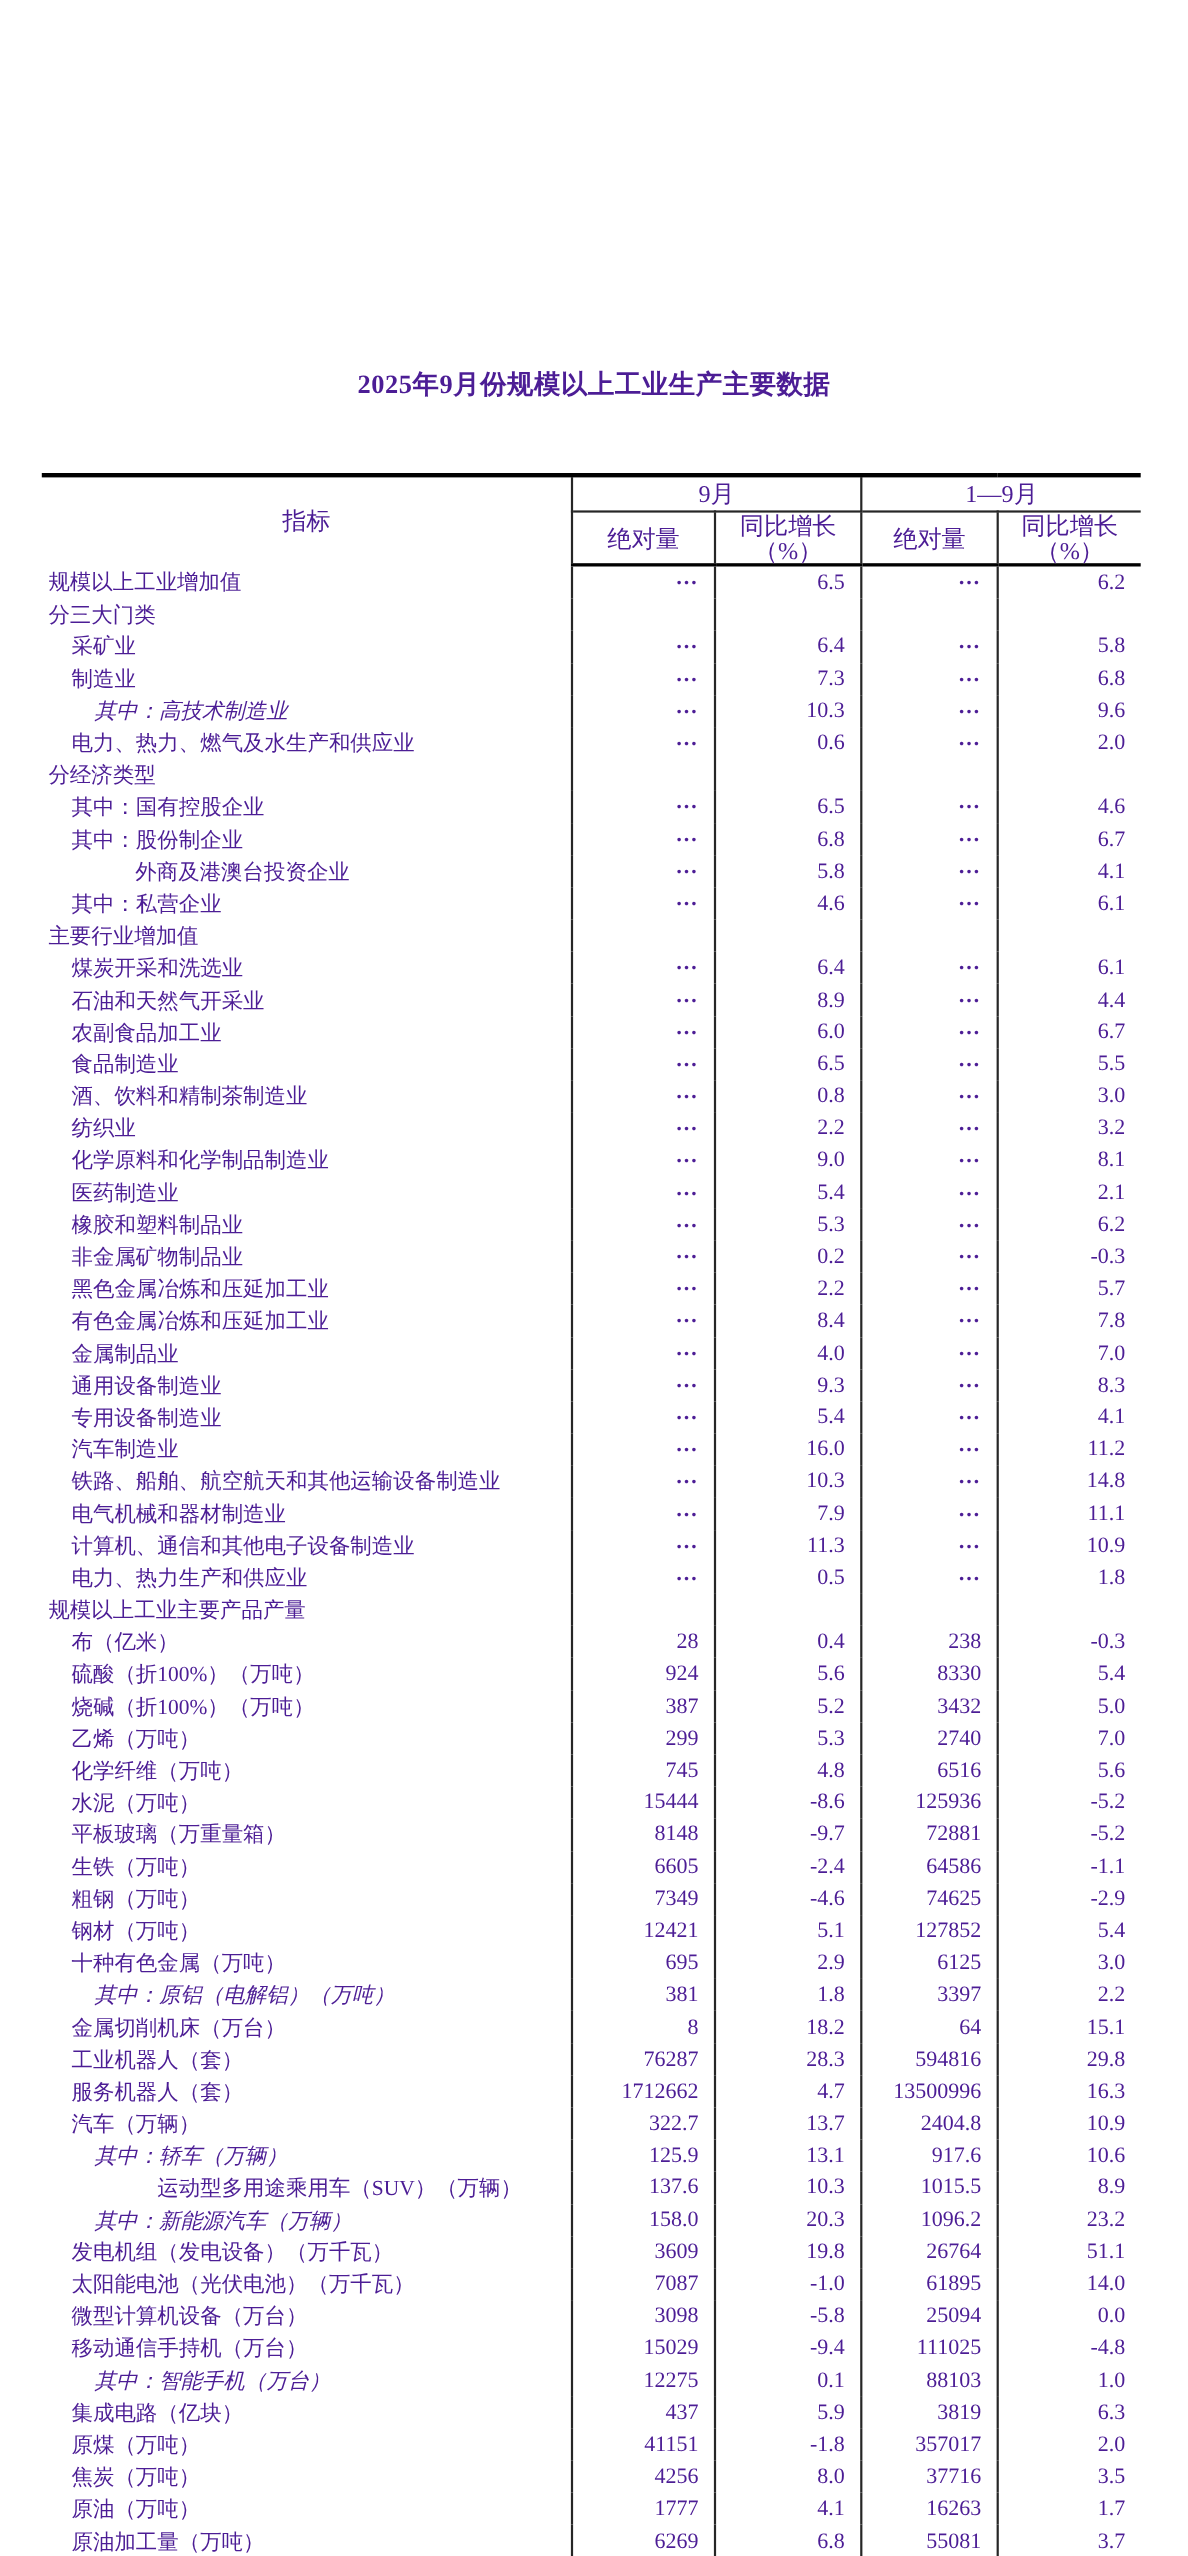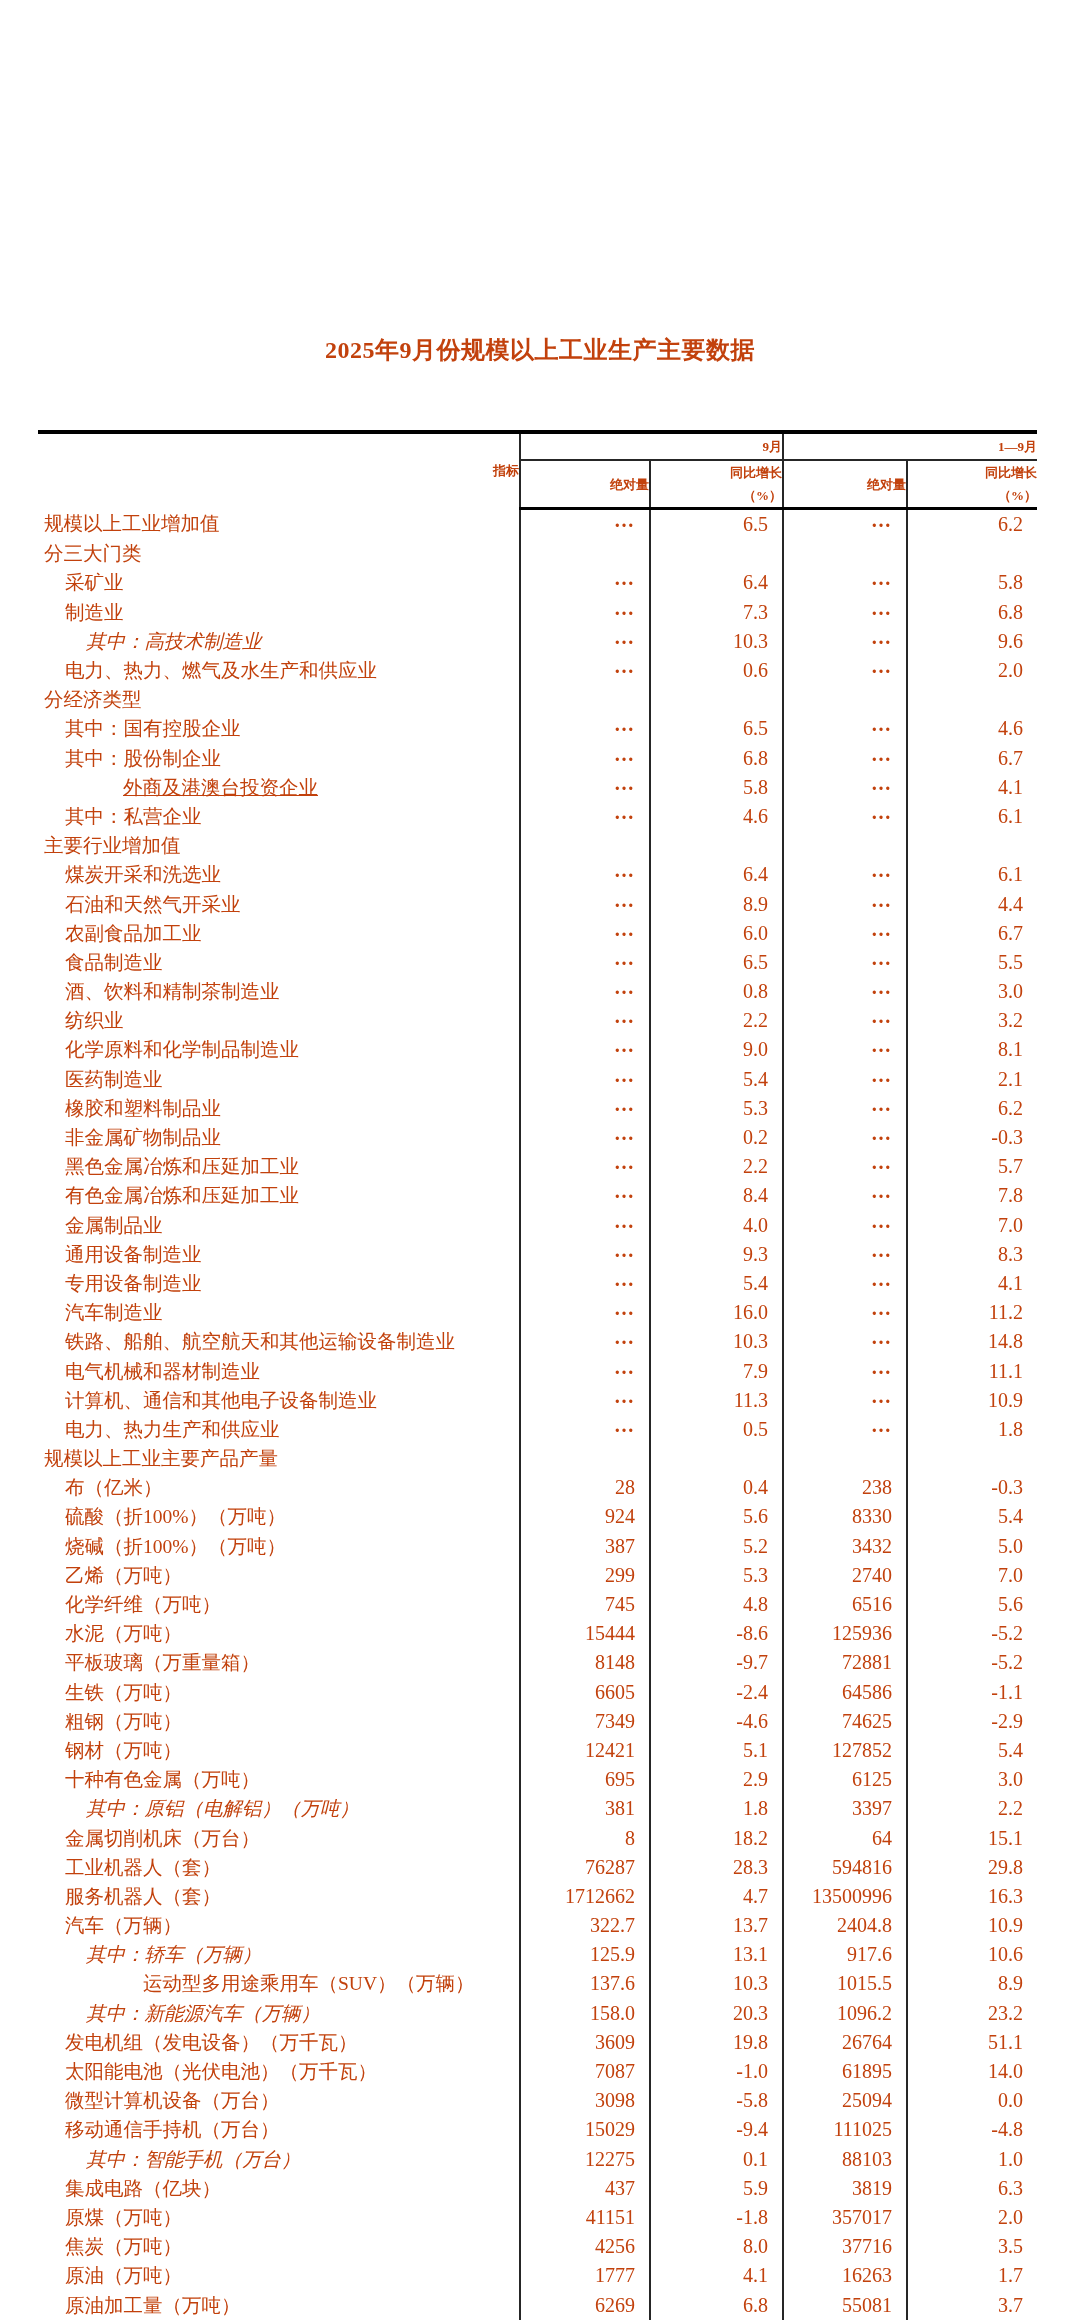--- a/index.html
+++ b/index.html
@@ -2,58 +2,58 @@
 <html><head>
 <meta charset="utf-8">
 <style>
   html,body{margin:0;padding:0;background:#fff;}
   .page{
     position:relative;
     width:1080px;height:2324px;
     background:#ffffff;
     overflow:hidden;
     font-family:"Liberation Serif","DejaVu Serif",serif;
-    color:#c2410c;
+    color:#4c1d95;
   }
   .title{
     position:absolute;top:334px;left:0;width:100%;
     margin:0;text-align:center;
     font-size:24px;font-weight:bold;line-height:32px;
     letter-spacing:0.5px;
   }
   table.stats{
     position:absolute;top:430px;left:38px;
     width:999px;
     border-collapse:collapse;table-layout:fixed;
     border-top:4px solid #000;
   }
   col.c-ind{width:482px;}
   col.c-abs1{width:130px;}
   col.c-yoy1{width:133px;}
   col.c-abs2{width:124px;}
   col.c-yoy2{width:130px;}
-  th{font-weight:bold;text-align:right;vertical-align:middle;font-size:13px;padding:0;}
+  th{font-weight:normal;text-align:center;vertical-align:middle;font-size:22px;padding:0;}
   .tr-groups th{height:25px;}
   .tr-subs th{height:46px;line-height:23px;border-bottom:3px solid #000;}
   .b-r{border-right:2px solid #262626;}
   .b-b{border-bottom:2px solid #262626;}
   tbody td{
     height:29.2px;padding:0;
     vertical-align:middle;
     font-size:19.5px;
     overflow:hidden;white-space:nowrap;
   }
   td.c-label{text-align:left;}
   td.c-val{text-align:right;padding-right:14px;font-size:20px;}
   td.c-val .v{display:inline-block;}
   td.c-val.dots .v{transform:translateY(-4px);font-weight:bold;letter-spacing:1px;}
   .ind0{padding-left:6px;margin-left:37px;}
   .ind1{padding-left:27px;}
   .ind2{padding-left:48px;font-style:italic;}
-  .ind3{padding-left:85px;text-decoration:underline;}
+  .ind3{padding-left:85px;}
   .ind4{padding-left:105px;}
 </style>
 </head>
 <body>
 
 <div class="page">
 
   <h1 class="title">2025年9月份规模以上工业生产主要数据</h1>
 
   <table class="stats">

